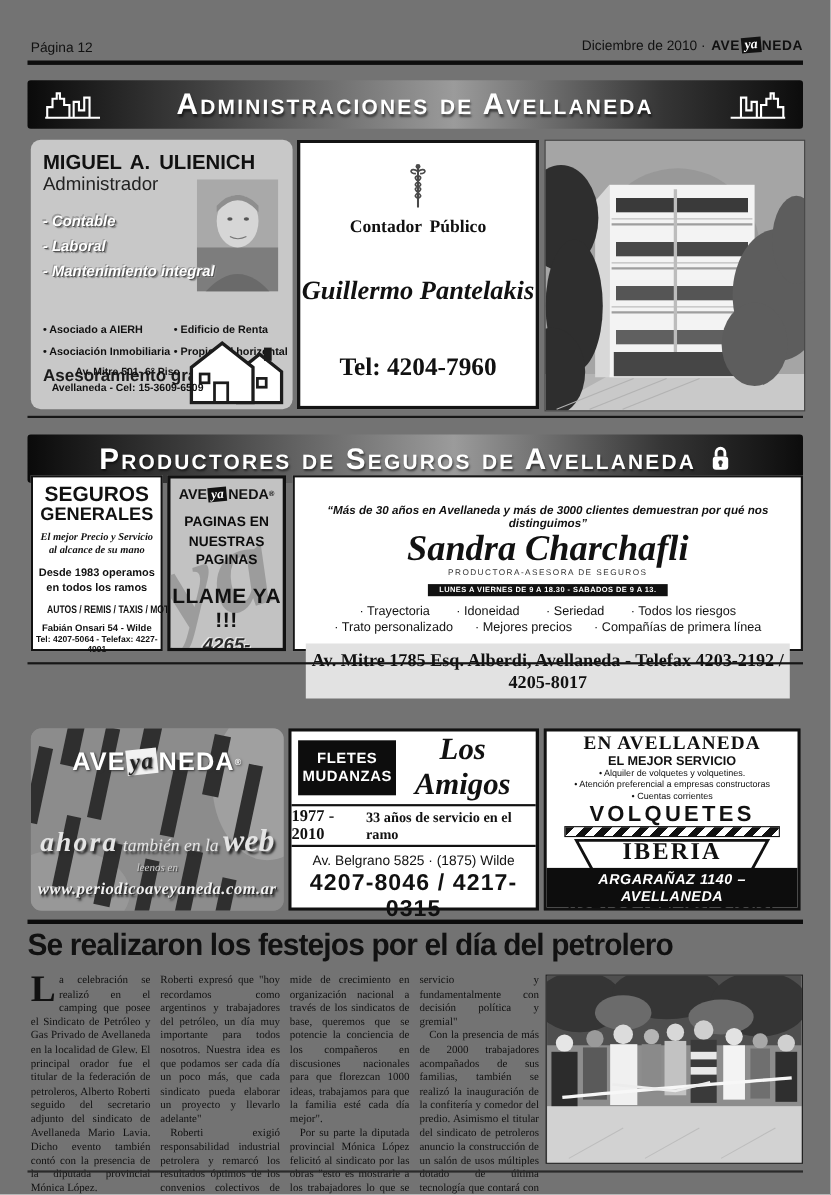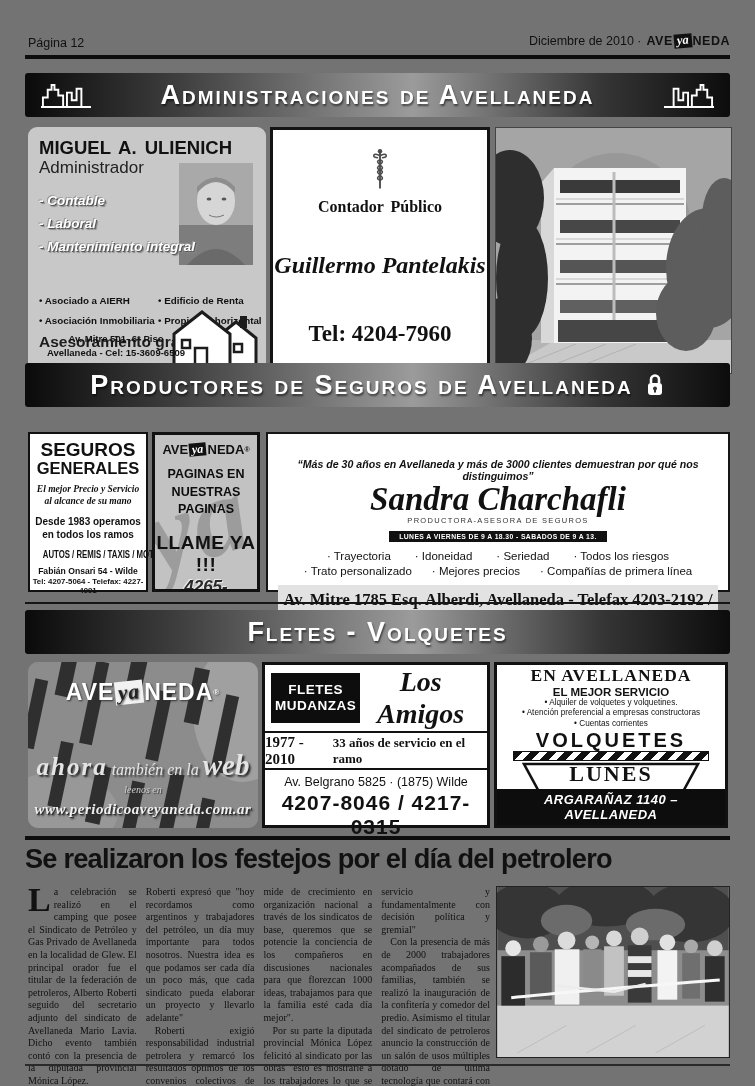--- a/index.html
+++ b/index.html
@@ -242,21 +242,21 @@
     </g>
     <g stroke="#b2b2b2" stroke-width="1">
       <line x1="10" y1="244" x2="80" y2="216"></line>
         <line x1="40" y1="244" x2="110" y2="216"></line>
         <line x1="70" y1="244" x2="140" y2="216"></line>
     </g>
   </svg>
 
   <div class="abs thin-rule" style="top:378px;"></div>
 
-  <div class="abs banner" style="top:363px;justify-content:center;">
+  <div class="abs banner" style="top:395px;justify-content:center;">
     <div class="banner-txt">Productores de Seguros de Avellaneda</div>
     <svg class="lock" width="20" height="24" viewBox="0 0 20 24">
       <path d="M6 10 V6.5 a4 4 0 0 1 8 0 V10" stroke="#fff" stroke-width="2.6" fill="none"></path>
       <rect x="3" y="10" width="14" height="12" rx="3" fill="#fff"></rect>
       <circle cx="10" cy="15.5" r="2" fill="#333"></circle>
       <rect x="9" y="16" width="2" height="3.5" fill="#333"></rect>
     </svg>
   </div>
 
   <div class="abs ad-seg">
@@ -308,23 +308,20 @@
     <div class="cha-row cha-row2">
       <span class="feat">Trato personalizado</span>
       <span class="feat">Mejores precios</span>
       <span class="feat">Compañías de primera línea</span>
     </div>
     <div class="cha-addr">Av. Mitre 1785 Esq. Alberdi, Avellaneda - Telefax 4203-2192 / 4205-8017</div>
   </div>
 
   <div class="abs thin-rule" style="top:602px;"></div>
 
-  <div class="abs banner" style="top:610px;">
-    <div class="banner-txt">Fletes - Volquetes</div>
-  </div>
 
   <div class="abs ad-web">
     <svg class="abs" style="left:0;top:0;" width="230" height="166" viewBox="0 0 230 166">
       <rect width="230" height="166" fill="#8c8c8c"></rect>
       <ellipse cx="215" cy="50" rx="50" ry="70" fill="#adadad" opacity=".6"></ellipse>
       <ellipse cx="30" cy="150" rx="60" ry="40" fill="#a3a3a3" opacity=".5"></ellipse>
       <g fill="#2f2f2f" transform="rotate(12 115 83)">
         <rect x="18" y="-6" width="15" height="58"></rect>
           <rect x="52" y="10" width="13" height="84"></rect>
           <rect x="86" y="-12" width="16" height="52"></rect>
@@ -377,21 +374,21 @@
       <div class="ib-bullet">Alquiler de volquetes y volquetines.</div>
       <div class="ib-bullet">Atención preferencial a empresas constructoras</div>
       <div class="ib-bullet">Cuentas corrientes</div>
     </div>
     <div class="ibe-volq">VOLQUETES</div>
     <div class="ibe-hazard"></div>
     <div class="ibe-trap">
       <svg width="180" height="50" viewBox="0 0 180 50" style="left:50%;transform:translateX(-50%);">
         <polygon points="3,2 177,2 152,48 28,48" fill="#fff" stroke="#111" stroke-width="2.6"></polygon>
       </svg>
-      <div class="ibe-name">LUNES</div>
+      <div class="ibe-name">IBERIA</div>
       <div class="ibe-phone">4201-0217</div>
       <div class="ibe-owner">de Martín Dono López</div>
     </div>
     <div class="ibe-new">NUEVOS TEL. 4137-5456/57</div>
     <div class="ibe-addr">ARGARAÑAZ 1140 – AVELLANEDA</div>
   </div>
 
   <div class="abs rule-heavy"></div>
   <div class="abs headline">Se realizaron los festejos por el día del petrolero</div>
 

